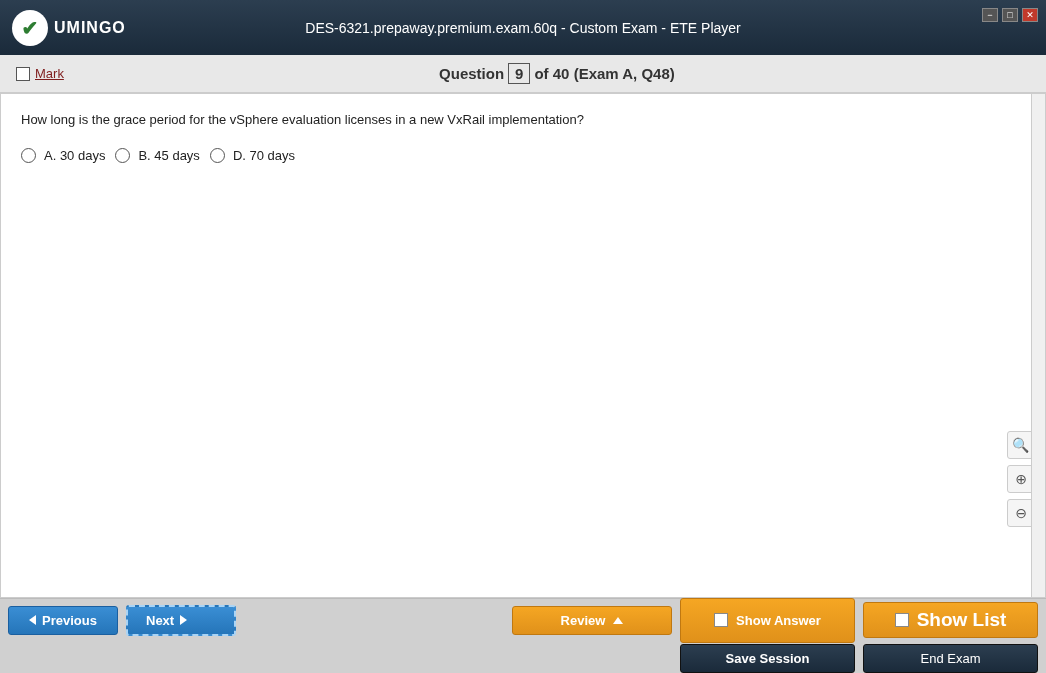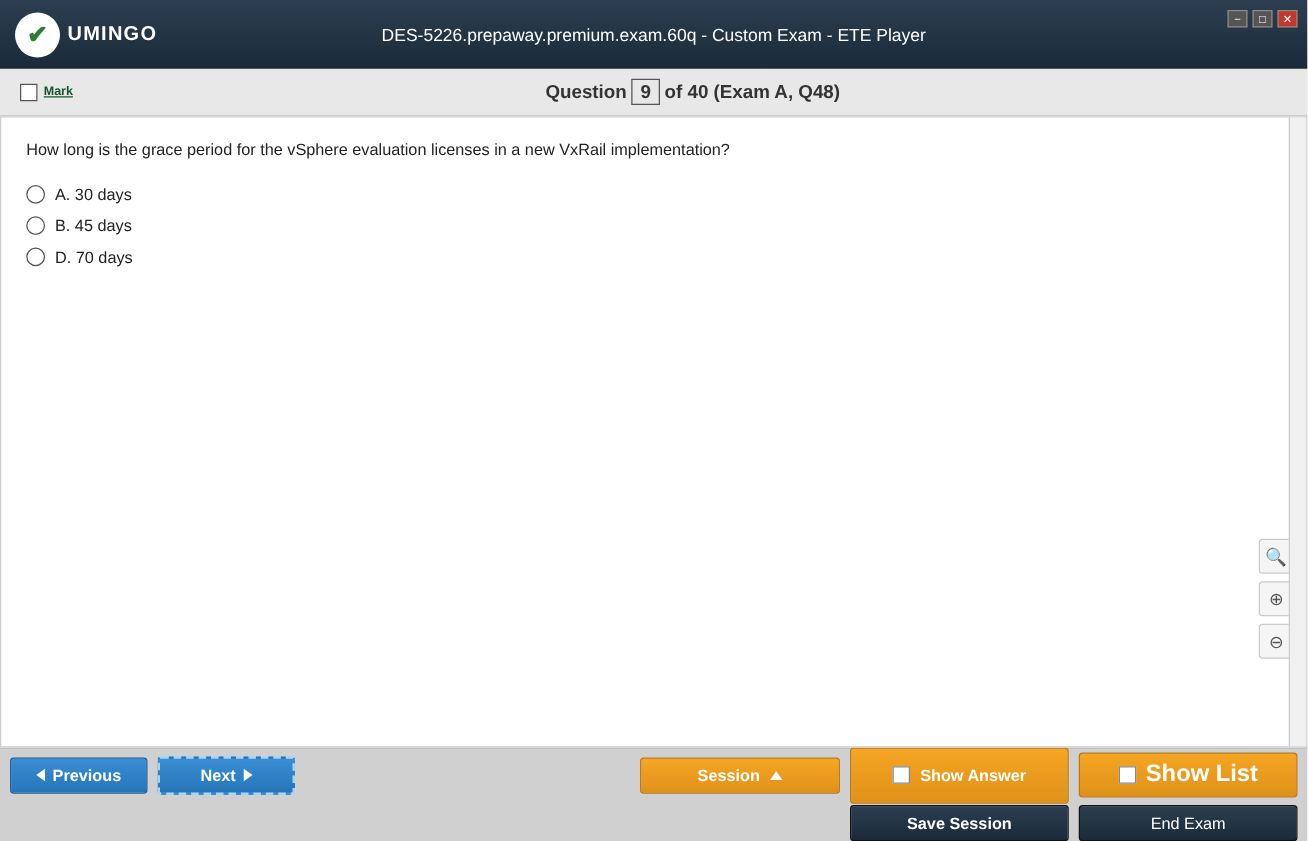--- a/index.html
+++ b/index.html
@@ -93,24 +93,23 @@
     }
     .mark-checkbox {
       width: 14px;
       height: 14px;
       border: 1px solid #555;
       background: white;
       cursor: pointer;
     }
     .mark-label {
       text-decoration: underline;
-      color: #14532d;
-      font-size: 10px;
-      cursor: pointer;
-      font-weight: bold;
+      color: #7f1d1d;
+      font-size: 13px;
+      cursor: pointer;
     }
     .question-number-area {
       flex: 1;
       text-align: center;
       font-size: 15px;
       font-weight: bold;
       color: #333;
       display: flex;
       align-items: center;
       justify-content: center;
@@ -138,21 +137,21 @@
     }
     .question-text {
       font-size: 13px;
       color: #222;
       margin-bottom: 18px;
       line-height: 1.5;
     }
     .options-list {
       list-style: none;
       display: flex;
-      flex-direction: column;
+      flex-direction: row;
       gap: 10px;
     }
     .option-item {
       display: flex;
       align-items: center;
       gap: 8px;
       font-size: 13px;
       color: #222;
     }
     .option-radio {
@@ -249,21 +248,21 @@
       border: 2px dashed #aad4f5;
       border-radius: 3px;
       padding: 6px 18px;
       font-size: 13px;
       font-weight: bold;
       cursor: pointer;
       display: flex;
       align-items: center;
       gap: 6px;
       min-width: 110px;
-      justify-content: center;
+      justify-content: flex-start;
     }
     .btn-review {
       background: linear-gradient(to bottom, #f5a623, #e0911a);
       color: white;
       border: 1px solid #c07810;
       border-radius: 3px;
       padding: 6px 16px;
       font-size: 13px;
       font-weight: bold;
       cursor: pointer;
@@ -366,21 +365,21 @@
 </head>
 <body>
 
 <div class="title-bar">
   <div class="title-bar-logo">
     <div class="logo-circle">
       <span class="logo-check">✔</span>
     </div>
     <span class="logo-text">UMINGO</span>
   </div>
-  <span class="title-bar-title">DES-5226.prepaway.premium.exam.60q - Custom Exam - ETE Player</span>
+  <span class="title-bar-title">DES-6321.prepaway.premium.exam.60q - Custom Exam - ETE Player</span>
   <div class="title-bar-controls">
     <div class="win-btn">−</div>
     <div class="win-btn">□</div>
     <div class="win-btn close">✕</div>
   </div>
 </div>
 
 <div class="question-header">
   <div class="mark-checkbox-area">
     <div class="mark-checkbox"></div>
@@ -426,21 +425,21 @@
     <button class="btn-prev">
       <span class="chevron-left"></span>
       <span>Previous</span>
     </button>
     <button class="btn-next">
       <span>Next</span>
       <span class="chevron-right"></span>
     </button>
     <div class="spacer"></div>
     <button class="btn-review">
-      <span>Session</span>
+      <span>Review</span>
       <span class="chevron-up"></span>
     </button>
     <button class="btn-show-answer">
       <span class="btn-icon-square"></span>
       <span>Show Answer</span>
     </button>
     <button class="btn-show-list">
       <span class="btn-icon-square"></span>
       <span>Show List</span>
     </button>

